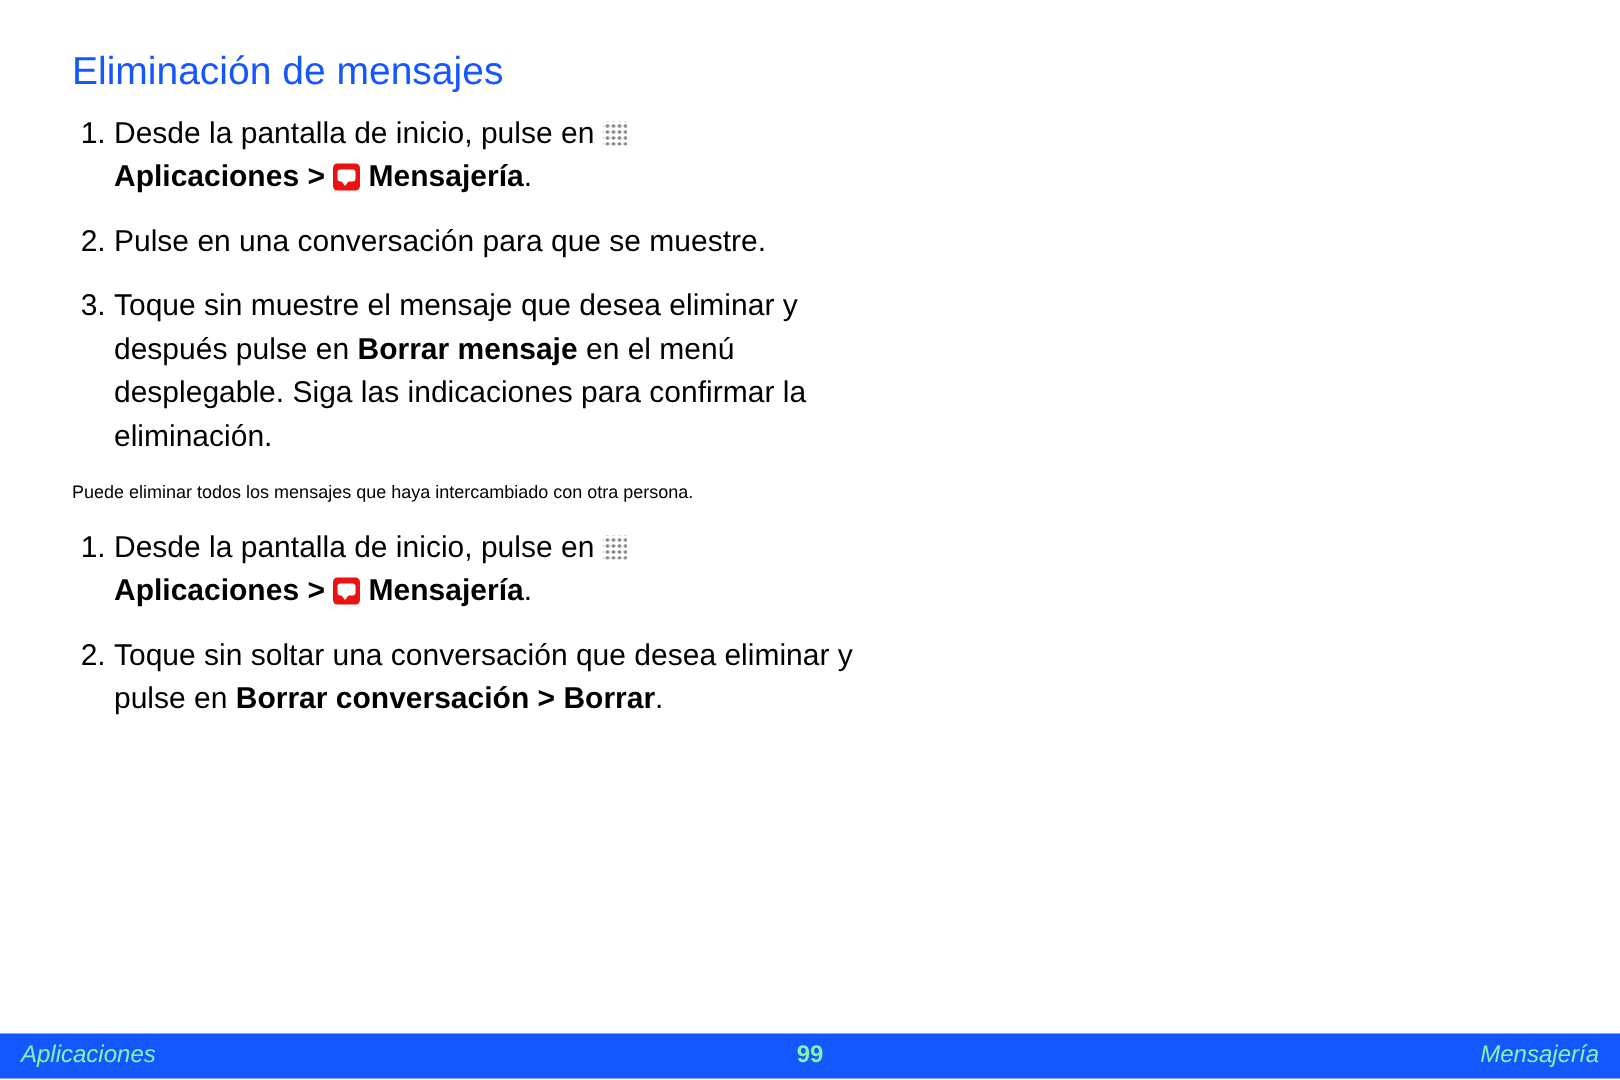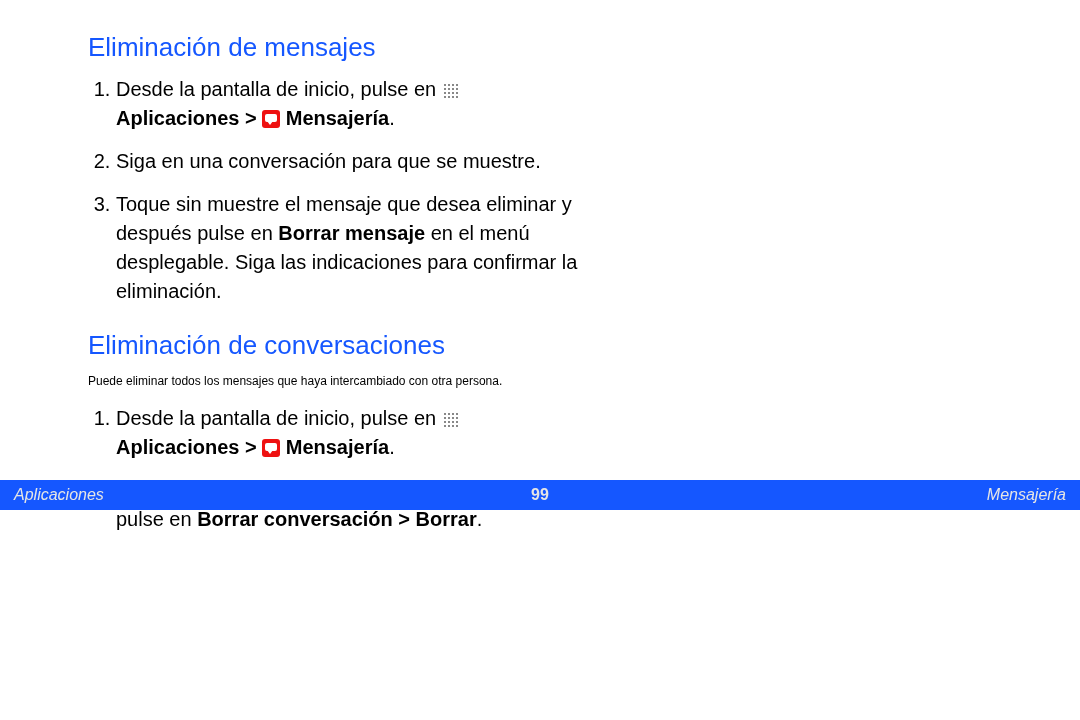--- a/index.html
+++ b/index.html
@@ -1,17 +1,17 @@
 <!DOCTYPE html>
 <html><head>
 <meta charset="utf-8">
 <style>
   * { margin: 0; padding: 0; box-sizing: border-box; }
   html, body { width: 1080px; height: 720px; font-family: Arial, Helvetica, sans-serif; background: #fff; color: #000; }
-  .page { position: relative; width: 1080px; height: 510px; padding-left: 40px; }
+  .page { position: relative; width: 1080px; height: 719px; }
   .content { padding: 32px 48px 0 48px; max-width: 620px; }
   h2.section { color: #1557ff; font-size: 26px; font-weight: 400; margin-bottom: 12px; margin-top: 0; }
   h2.section.second { margin-top: 24px; }
   ol { list-style: decimal; padding-left: 28px; }
   ol > li { font-size: 20px; line-height: 1.45; margin-bottom: 14px; }
   p.intro { font-size: 12px; line-height: 1.45; margin-bottom: 14px; }
   .bold { font-weight: 700; }
   .apps-icon {
     display: inline-block; width: 16px; height: 16px; vertical-align: -2px;
     background-image: radial-gradient(circle, #888 1px, transparent 1.3px);
@@ -24,46 +24,45 @@
   .msg-icon::before {
     content: ""; position: absolute; left: 3px; top: 4px; width: 12px; height: 8px;
     background: #fff; border-radius: 2px;
   }
   .msg-icon::after {
     content: ""; position: absolute; left: 5px; top: 11px; width: 0; height: 0;
     border-left: 3px solid transparent; border-right: 3px solid transparent; border-top: 4px solid #fff;
   }
   .footer {
     position: absolute; left: 0; right: 0; bottom: 0; height: 30px;
-    background: #1557ff; color: #e5e5e5; display: flex; align-items: center;
+    background: #1557ff; color: #86efac; display: flex; align-items: center;
     justify-content: space-between; padding: 0 14px; font-style: italic; font-size: 16px;
   }
   .footer .center { position: absolute; left: 50%; transform: translateX(-50%); font-style: normal; font-weight: bold; }
 </style>
 </head>
 <body>
 
 <div class="page">
   <div class="content">
 
     <h2 class="section">Eliminación de mensajes</h2>
     <ol>
       <li>
         <span>Desde la pantalla de inicio, pulse en </span><span class="apps-icon"></span><br>
         <span class="bold">Aplicaciones &gt; </span><span class="msg-icon"></span><span class="bold"> Mensajería</span><span>.</span>
       </li>
       <li>
-        <span>Siga en una conversación para que se muestre.</span>
+        <span>Pulse en una conversación para que se muestre.</span>
       </li>
       <li>
         <span>Toque sin muestre el mensaje que desea eliminar y después pulse en </span><span class="bold">Borrar mensaje</span><span> en el menú desplegable. Siga las indicaciones para confirmar la eliminación.</span>
       </li>
     </ol>
 
-    <h2 class="section second">Eliminación de conversaciones</h2>
     <p class="intro">Puede eliminar todos los mensajes que haya intercambiado con otra persona.</p>
     <ol>
       <li>
         <span>Desde la pantalla de inicio, pulse en </span><span class="apps-icon"></span><br>
         <span class="bold">Aplicaciones &gt; </span><span class="msg-icon"></span><span class="bold"> Mensajería</span><span>.</span>
       </li>
       <li>
         <span>Toque sin soltar una conversación que desea eliminar y pulse en </span><span class="bold">Borrar conversación &gt; Borrar</span><span>.</span>
       </li>
     </ol>

